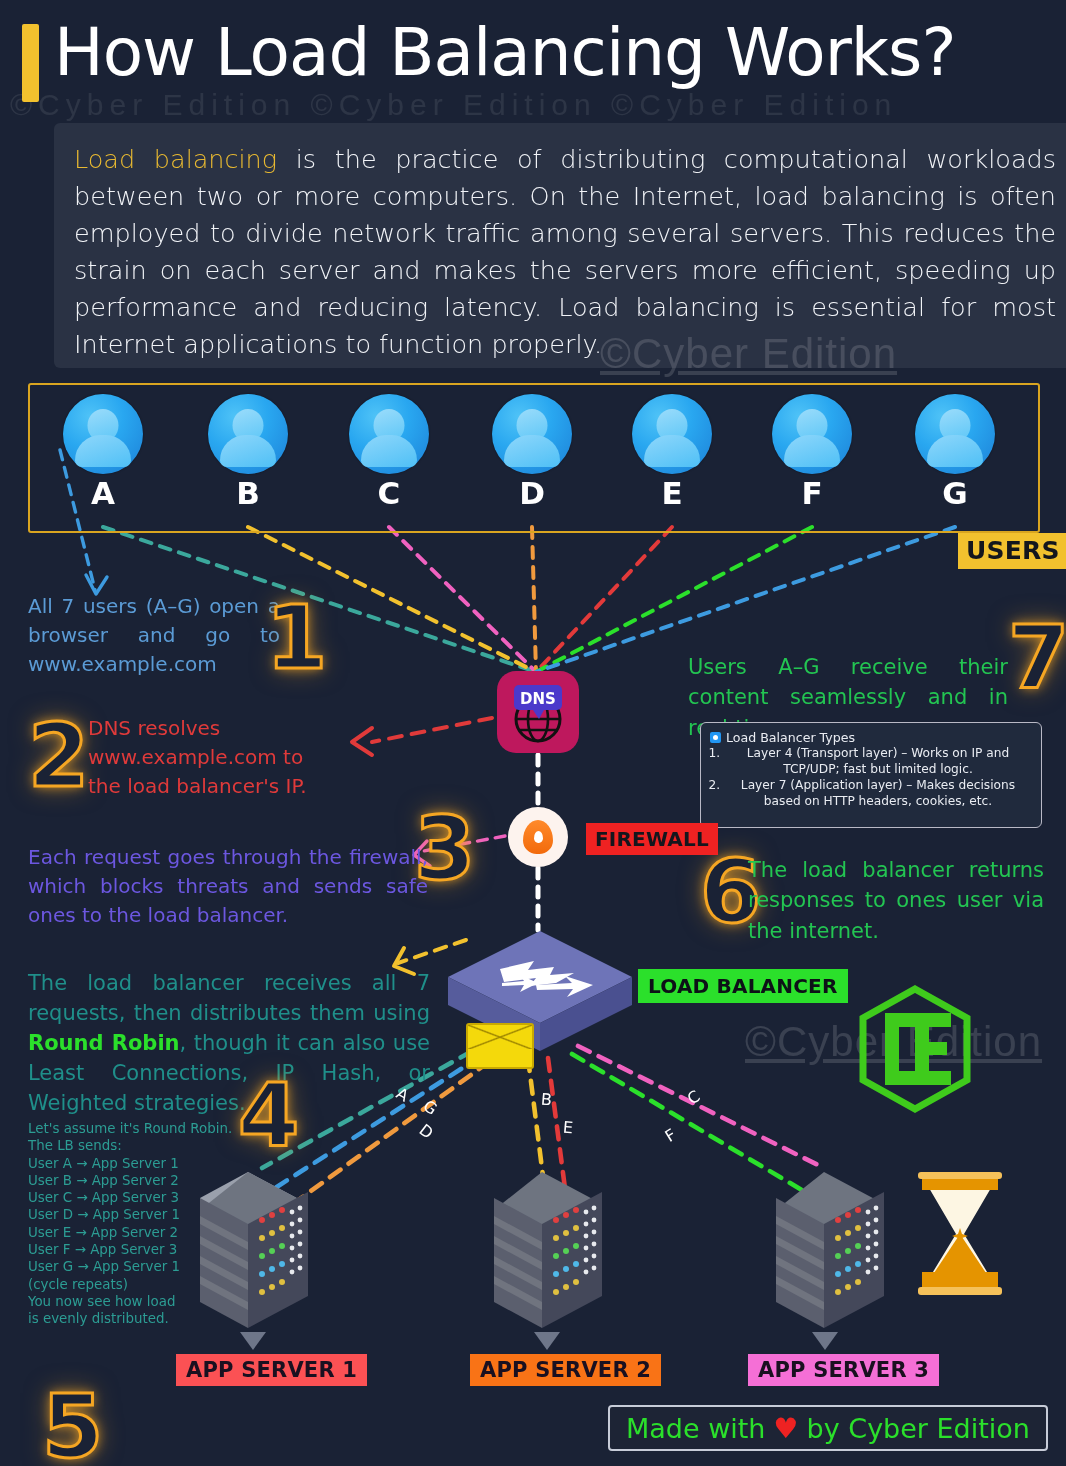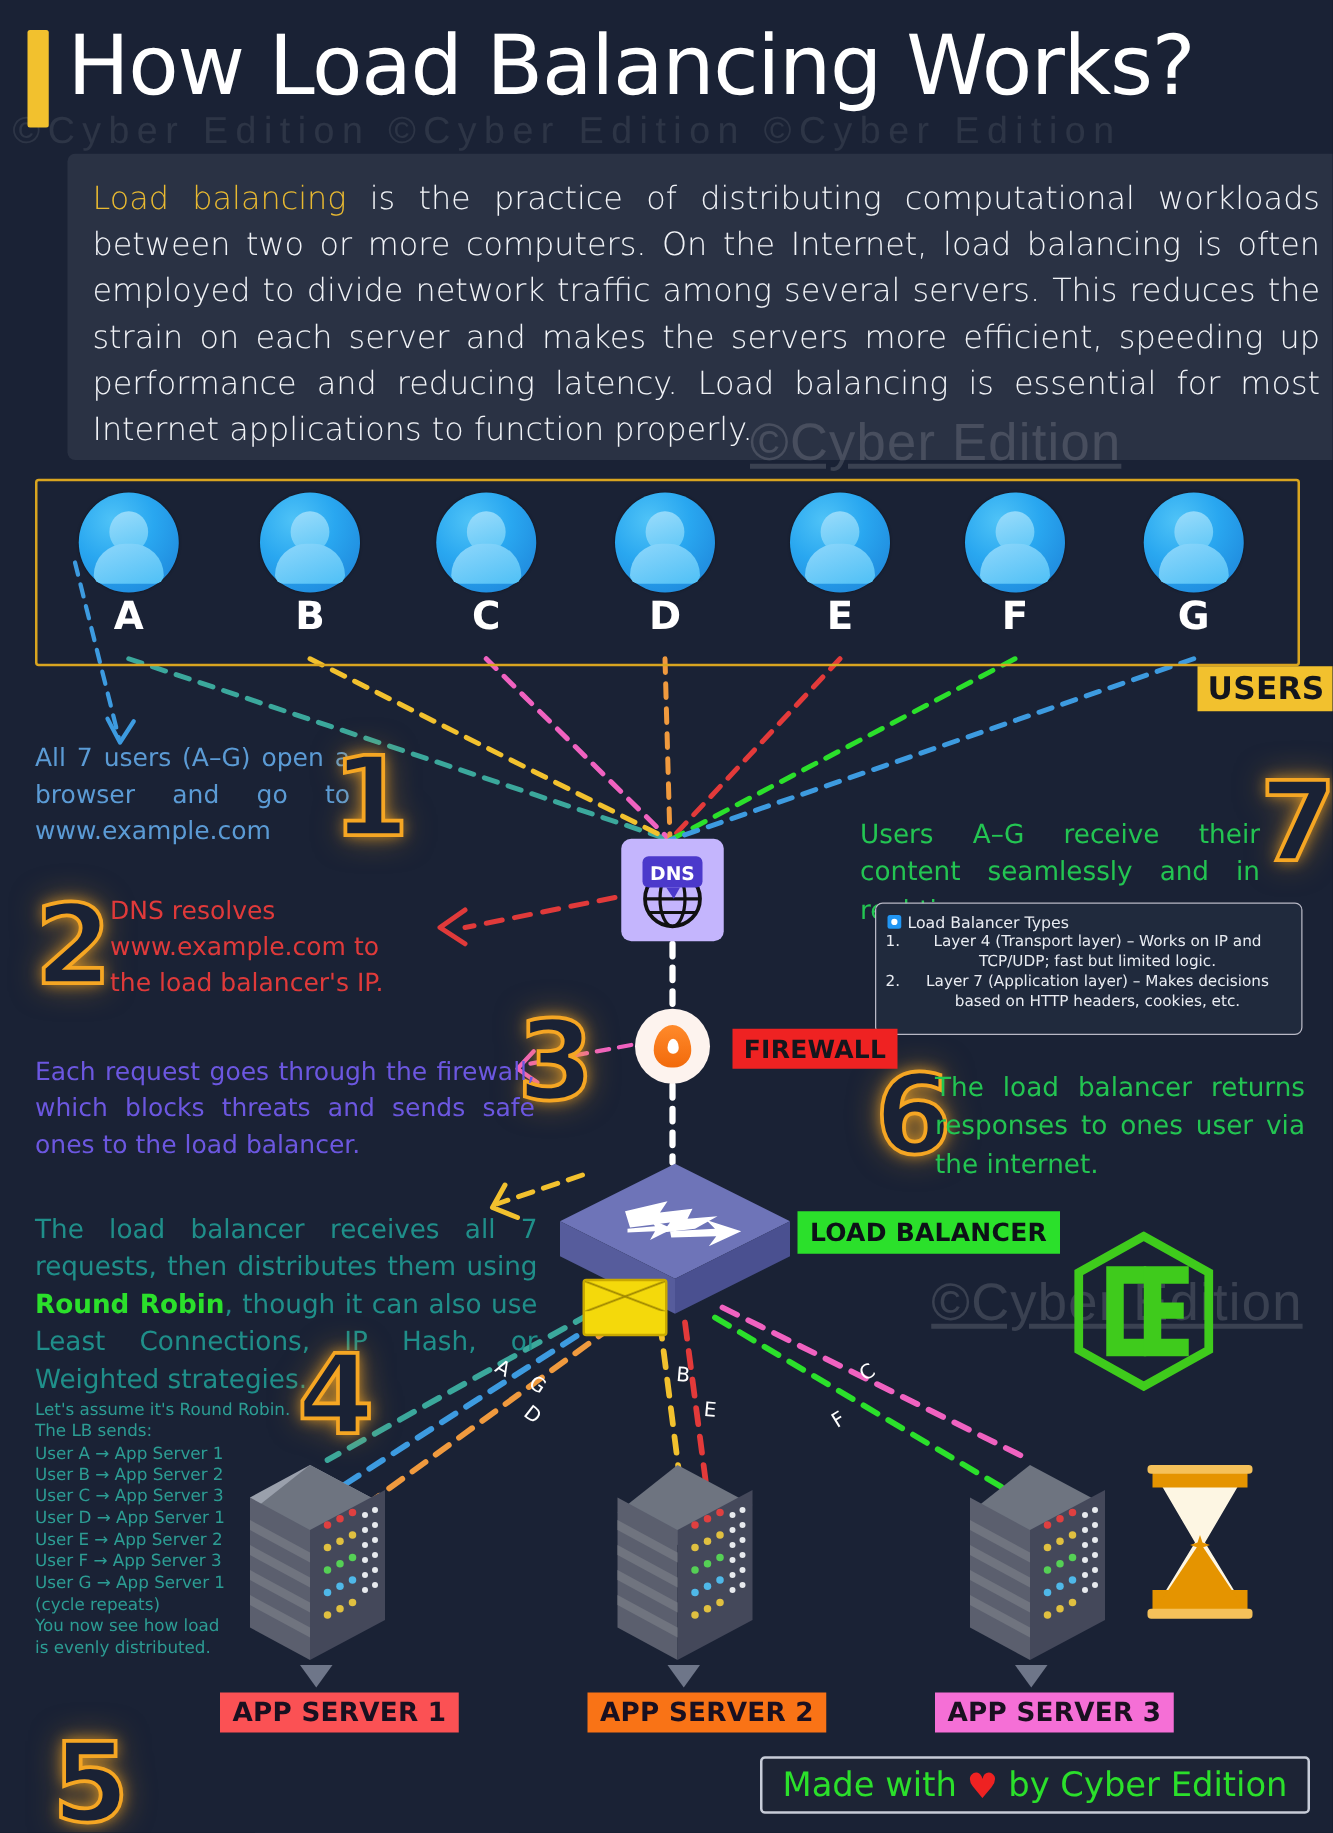--- a/index.html
+++ b/index.html
@@ -79,21 +79,21 @@
   .lbcard .hd { display:flex; align-items:center; gap:5px; font-size:12.6px; }
   .lbdot { width:11px; height:11px; border-radius:2px; background:#2196F3;
            display:inline-block; position:relative; flex:0 0 auto; }
   .lbdot::after{ content:""; position:absolute; left:3px; top:3px; width:5px; height:5px;
            border-radius:50%; background:#fff; }
   .lbcard ol { margin:0 0 0 14px; }
   .lbcard li { margin-top:1px; }
 
   
   .dns { position:absolute; left:497px; top:671px; width:82px; height:82px;
-         background:#c4b5fd; border-radius:8px; display:flex; align-items:center;
+         background:#be185d; border-radius:19px; display:flex; align-items:center;
          justify-content:center; }
   .fw { position:absolute; left:508px; top:807px; width:60px; height:60px;
         background:#fdf3ee; border-radius:50%; display:flex; align-items:center;
         justify-content:center; }
   .fw-in { width:30px; height:34px; border-radius:50% 50% 46% 46%/60% 60% 40% 40%;
         background:linear-gradient(#FF8A2B,#F26A0B); display:flex;
         align-items:center; justify-content:center; }
   .fw-in::after { content:""; width:9px; height:12px;
         border-radius:50% 50% 46% 46%/60% 60% 40% 40%; background:#fff; }
 

